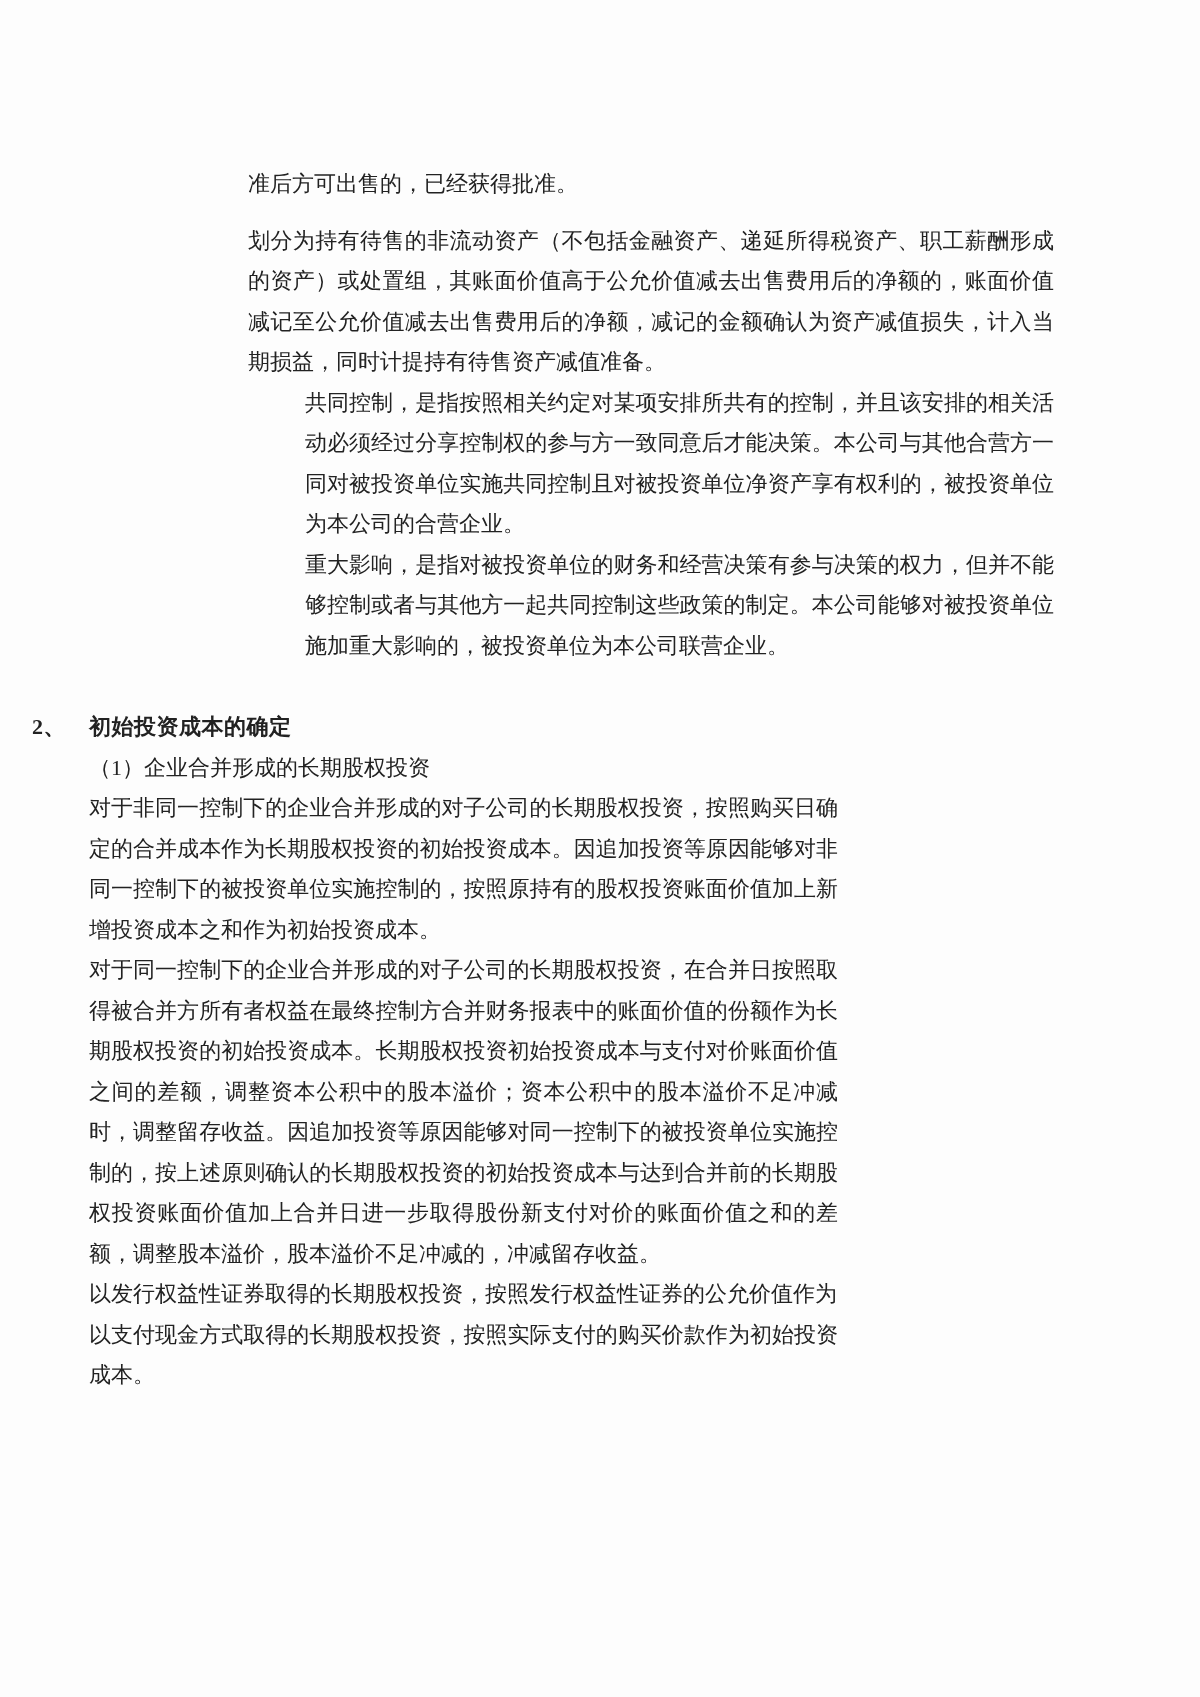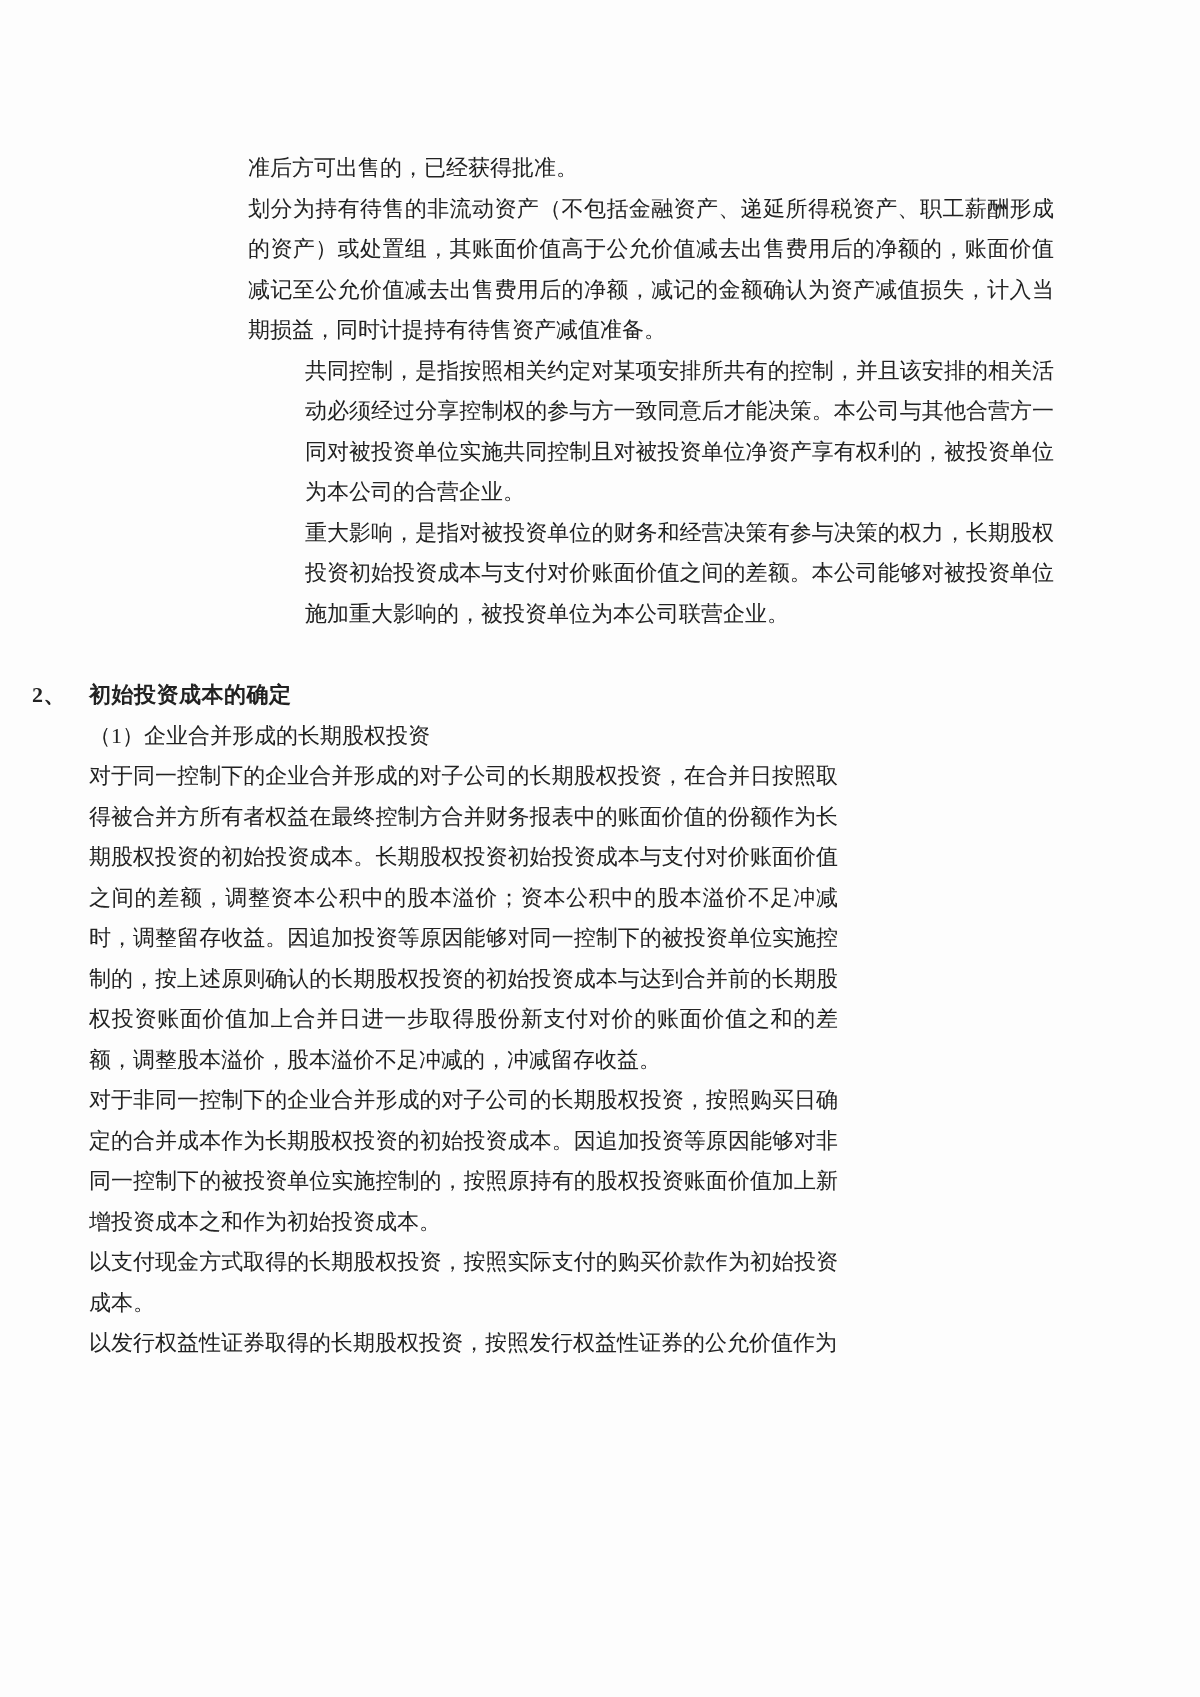--- a/index.html
+++ b/index.html
@@ -27,20 +27,21 @@
     top: 148px;
     left: 0;
     right: 0;
   }
   p { margin: 0; }
   .intro-para {
     margin-left: 248px;
     width: 806px;
     text-align: justify;
     text-justify: inter-character;
+    margin-top: 16px;
   }
   .section-heading {
     margin-top: 41px;
     margin-left: 178px;
     font-weight: bold;
     letter-spacing: 0.5px;
   }
   .section-label {
     display: inline-block;
     width: 70px;
@@ -87,32 +88,32 @@
 <div class="page">
   <div class="content">
 
     <p class="intro-para">准后方可出售的，已经获得批准。</p>
     <p class="intro-para">划分为持有待售的非流动资产（不包括金融资产、递延所得税资产、职工薪酬形成的资产）或处置组，其账面价值高于公允价值减去出售费用后的净额的，账面价值减记至公允价值减去出售费用后的净额，减记的金额确认为资产减值损失，计入当期损益，同时计提持有待售资产减值准备。</p>
 
 
     <div class="subsection">
       <div class="sub-body">
         <p>共同控制，是指按照相关约定对某项安排所共有的控制，并且该安排的相关活动必须经过分享控制权的参与方一致同意后才能决策。本公司与其他合营方一同对被投资单位实施共同控制且对被投资单位净资产享有权利的，被投资单位为本公司的合营企业。</p>
-        <p>重大影响，是指对被投资单位的财务和经营决策有参与决策的权力，长期股权投资初始投资成本与支付对价账面价值之间的差额。本公司能够对被投资单位施加重大影响的，被投资单位为本公司联营企业。</p>
+        <p>重大影响，是指对被投资单位的财务和经营决策有参与决策的权力，但并不能够控制或者与其他方一起共同控制这些政策的制定。本公司能够对被投资单位施加重大影响的，被投资单位为本公司联营企业。</p>
       </div>
     </div>
 
     <div class="subsection gap-before">
       <div class="sub-heading">
         <span class="sub-number">2、</span><span class="sub-title">初始投资成本的确定</span>
       </div>
       <div class="sub-body">
         <p>（1）企业合并形成的长期股权投资</p>
+        <p>对于非同一控制下的企业合并形成的对子公司的长期股权投资，按照购买日确定的合并成本作为长期股权投资的初始投资成本。因追加投资等原因能够对非同一控制下的被投资单位实施控制的，按照原持有的股权投资账面价值加上新增投资成本之和作为初始投资成本。</p>
         <p>对于同一控制下的企业合并形成的对子公司的长期股权投资，在合并日按照取得被合并方所有者权益在最终控制方合并财务报表中的账面价值的份额作为长期股权投资的初始投资成本。长期股权投资初始投资成本与支付对价账面价值之间的差额，调整资本公积中的股本溢价；资本公积中的股本溢价不足冲减时，调整留存收益。因追加投资等原因能够对同一控制下的被投资单位实施控制的，按上述原则确认的长期股权投资的初始投资成本与达到合并前的长期股权投资账面价值加上合并日进一步取得股份新支付对价的账面价值之和的差额，调整股本溢价，股本溢价不足冲减的，冲减留存收益。</p>
-        <p>对于非同一控制下的企业合并形成的对子公司的长期股权投资，按照购买日确定的合并成本作为长期股权投资的初始投资成本。因追加投资等原因能够对非同一控制下的被投资单位实施控制的，按照原持有的股权投资账面价值加上新增投资成本之和作为初始投资成本。</p>
+        <p>以发行权益性证券取得的长期股权投资，按照发行权益性证券的公允价值作为</p>
         <p>以支付现金方式取得的长期股权投资，按照实际支付的购买价款作为初始投资成本。</p>
-        <p>以发行权益性证券取得的长期股权投资，按照发行权益性证券的公允价值作为</p>
       </div>
     </div>
 
   </div>
 
 </div>
 
 </body></html>

